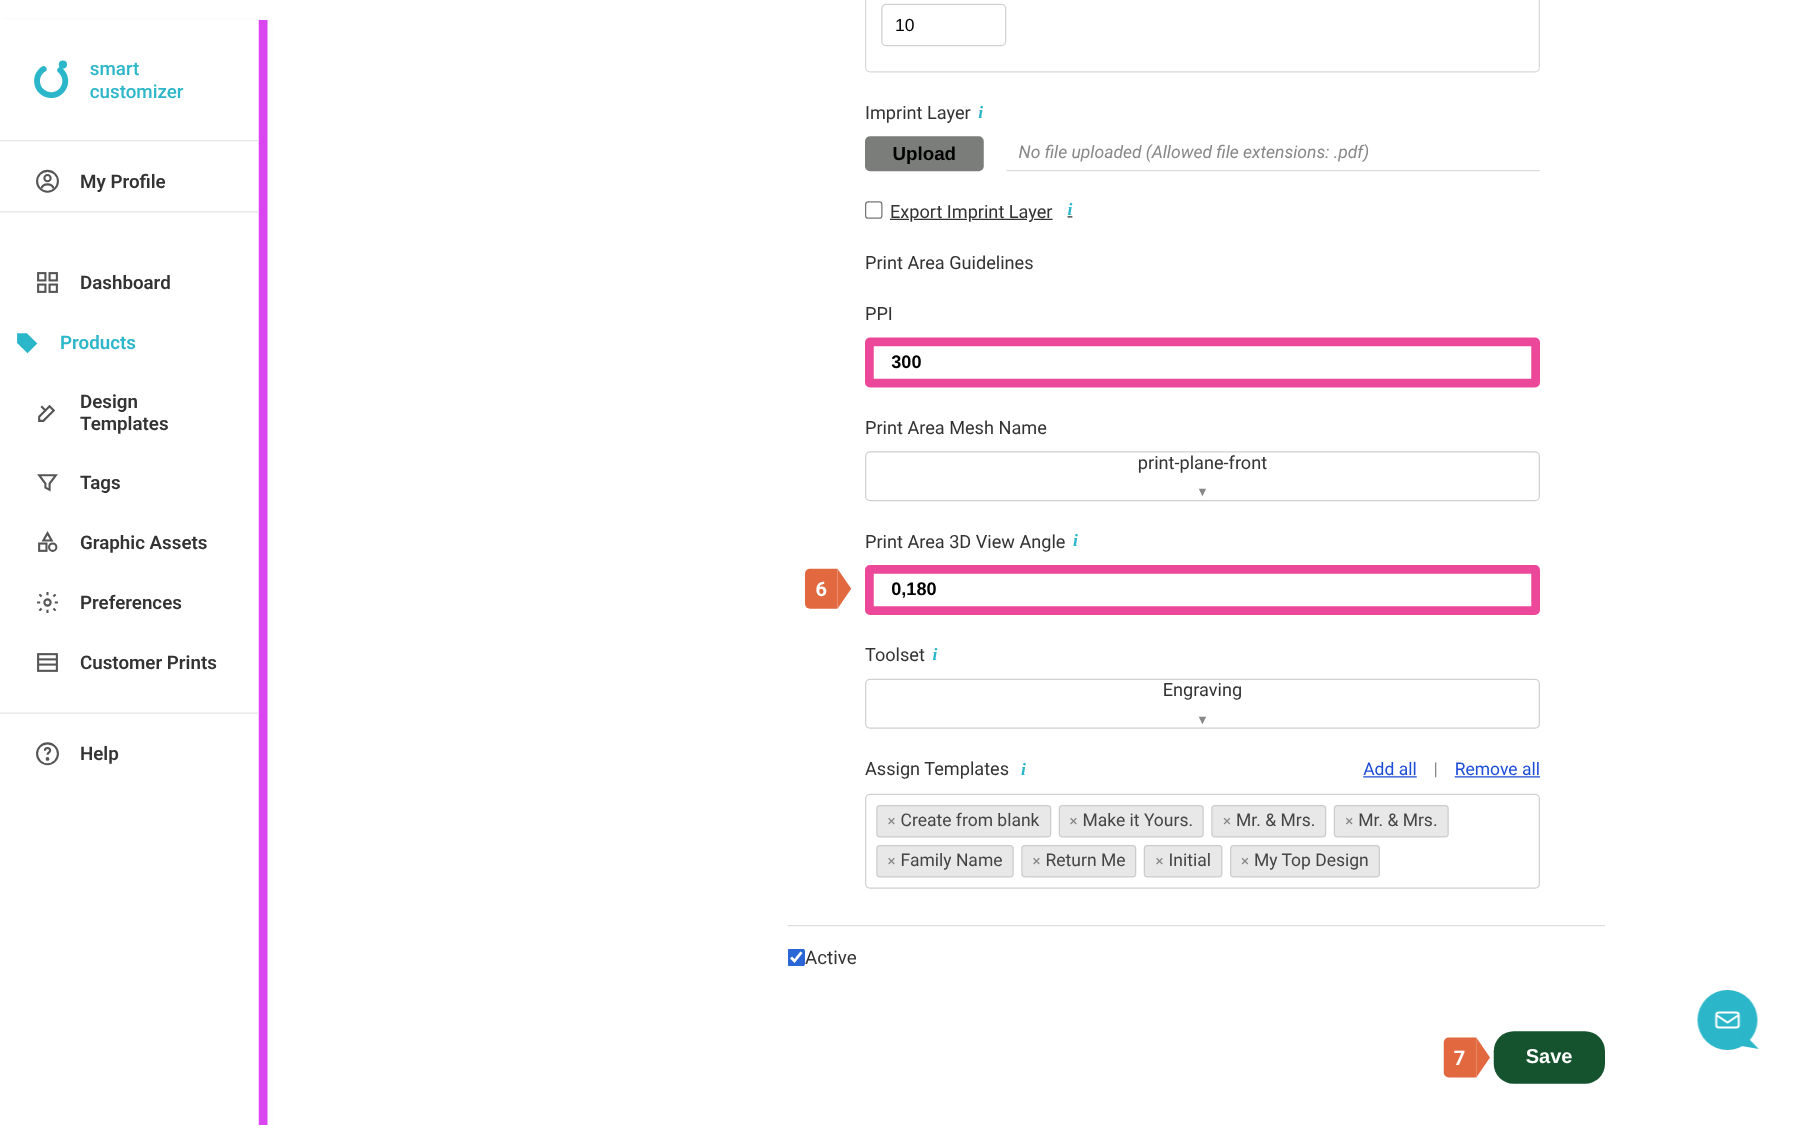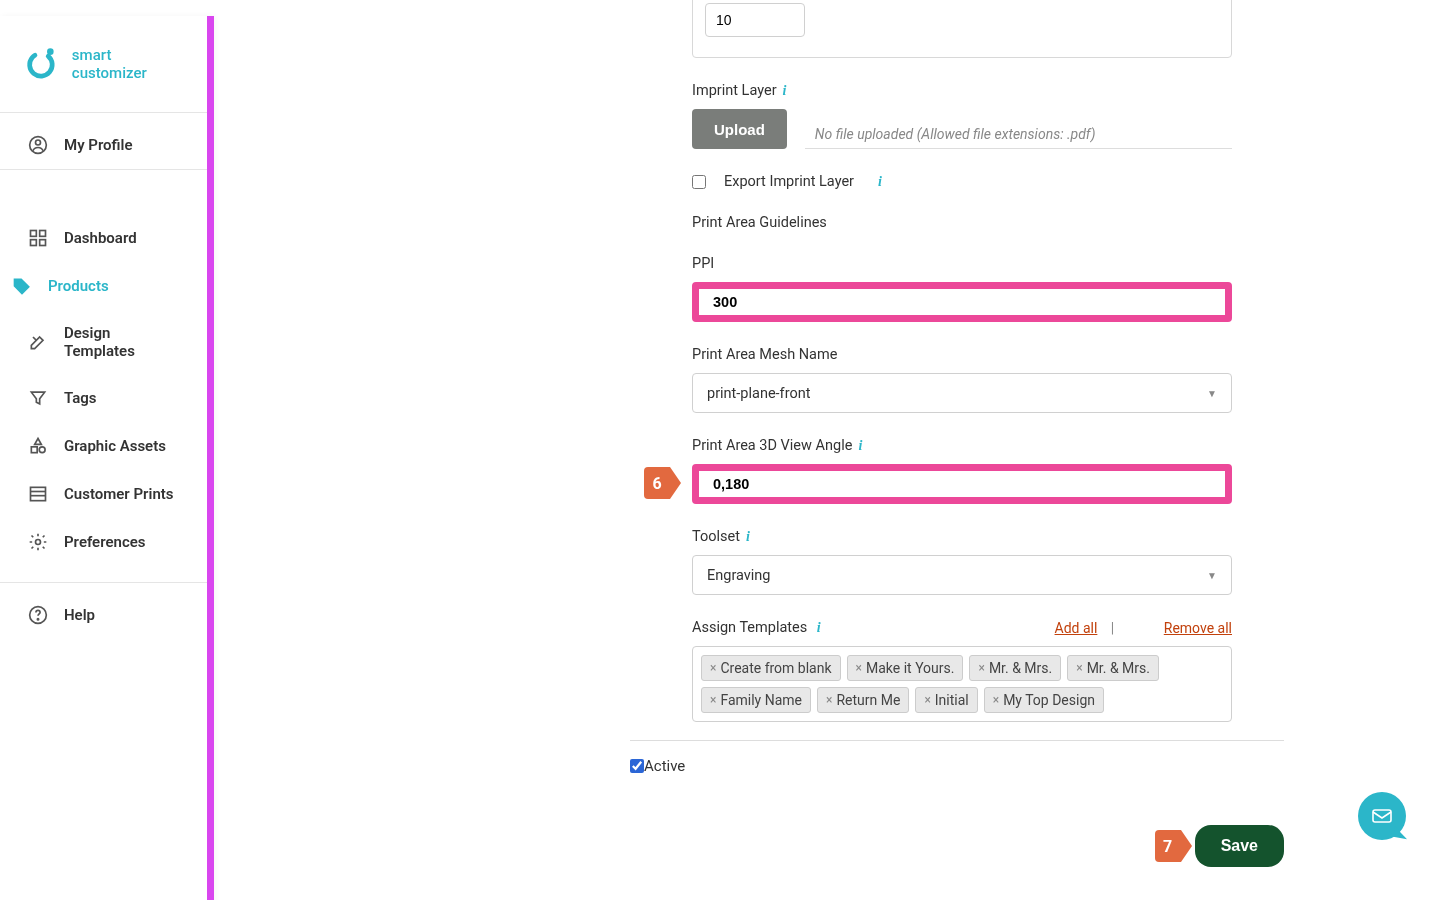--- a/index.html
+++ b/index.html
@@ -3,57 +3,57 @@
 <meta charset="utf-8">
 <style>
 * { box-sizing: border-box; margin: 0; padding: 0; }
 body { font-family: -apple-system, BlinkMacSystemFont, "Segoe UI", Roboto, Arial, sans-serif; background: #fff; color: #333; width: 1440px; height: 900px; overflow: hidden; position: relative; }
 .sidebar { position: fixed; left: 0; top: 16px; width: 214px; height: 100%; background: #fff; border-right: 7px solid #d946ef; box-shadow: 2px 0 6px rgba(0,0,0,0.04); }
 .logo-area { height: 97px; display: flex; align-items: center; padding: 0 24px; border-bottom: 1px solid #e5e5e5; }
 .logo-svg { width: 36px; height: 36px; margin-right: 14px; }
 .logo-text { color: #2bb6c9; font-size: 15px; font-weight: 500; }
 .nav-section { padding: 20px 0; }
 .nav-item { display: flex; align-items: center; padding: 14px 28px; cursor: pointer; color: #333; font-size: 15px; font-weight: 600; }
-.nav-item.profile { padding-top: 22px; border-bottom: 1px solid #e5e5e5; margin-bottom: 24px; text-align: right; }
+.nav-item.profile { padding-top: 22px; border-bottom: 1px solid #e5e5e5; margin-bottom: 12px; text-align: right; }
 .nav-item.active { color: #2bb6c9; padding-left: 12px; }
 .nav-item .nav-icon { width: 20px; height: 20px; margin-right: 16px; display: inline-flex; align-items: center; justify-content: center; }
 .nav-item.active .nav-icon svg { stroke: #2bb6c9; fill: #2bb6c9; }
 .nav-divider { border-top: 1px solid #e5e5e5; margin: 16px 0 8px 0; }
 
 .main { position: absolute; left: 242px; top: 0; right: 0; padding: 0; }
 .form-wrap { margin-left: 450px; width: 540px; padding-top: 0; }
 
 .field-group { margin-bottom: 24px; }
 .small-input-wrap { border: 1px solid #d8d8d8; border-radius: 4px; padding: 12px 12px 20px 12px; width: 540px; margin-top: -10px; }
 .small-input { width: 100px; height: 34px; border: 1px solid #d0d0d0; border-radius: 4px; padding: 0 10px; font-size: 14px; }
 
 .label-row { display: flex; align-items: center; margin-bottom: 10px; font-size: 14.5px; color: #333; }
 .label-row.with-actions { justify-content: space-between; }
 .info-icon { font-style: italic; font-family: Georgia, serif; font-weight: bold; color: #2bb6c9; margin-left: 6px; font-size: 14px; cursor: pointer; }
 
 .btn { display: inline-flex; align-items: center; border: none; cursor: pointer; font-weight: 600; border-radius: 4px; }
-.btn-upload { background: #7a7d7a; color: #ffffff; height: 40px; padding: 0 22px; font-size: 15px; }
+.btn-upload { background: #7a7d7a; color: #000000; height: 28px; padding: 0 22px; font-size: 15px; }
 .upload-row { display: flex; align-items: flex-end; gap: 18px; }
 .upload-hint { flex: 1; color: #888; font-style: italic; font-size: 14px; border-bottom: 1px solid #ddd; padding-bottom: 6px; padding-left: 10px; }
 
-.checkbox-row { display: flex; align-items: center; gap: 18px; font-size: 14.5px; }
+.checkbox-row { display: flex; align-items: flex-start; gap: 6px; font-size: 14.5px; text-decoration: underline; }
 .checkbox-row input[type=checkbox] { width: 14px; height: 14px; }
 
 .btn-guidelines { background: #2bb6c9; color: #fff; height: 38px; padding: 0 18px; font-size: 14px; gap: 10px; }
 .btn-guidelines svg { width: 16px; height: 16px; }
 
 .text-input { width: 100%; height: 40px; border: 7px solid #ec4899; border-radius: 4px; padding: 0 14px; font-size: 14.5px; background: #fff; font-weight: bold; }
-.select-input { width: 100%; height: 40px; border: 1px solid #d0d0d0; border-radius: 4px; padding: 0 14px; font-size: 14.5px; background: #fff; display: flex; align-items: center; justify-content: space-between; cursor: pointer; }
+.select-input { width: 100%; height: 40px; border: 1px solid #d0d0d0; border-radius: 4px; padding: 0 14px; font-size: 14.5px; background: #fff; display: flex; align-items: center; justify-content: space-between; cursor: pointer; flex-direction: column; }
 .select-caret { color: #888; font-size: 10px; }
 
 .marker { position: absolute; background: #e2693f; color: #fff; font-weight: 700; font-size: 16px; width: 26px; height: 32px; display: flex; align-items: center; justify-content: center; border-radius: 4px 0 0 4px; }
 .marker::after { content: ""; position: absolute; right: -11px; top: 0; border-top: 16px solid transparent; border-bottom: 16px solid transparent; border-left: 11px solid #e2693f; }
 
 .template-actions { color: #888; font-size: 14px; }
-.template-actions a { color: #c2410c; text-decoration: underline; cursor: pointer; margin-left: 36px; }
+.template-actions a { color: #1d4ed8; text-decoration: underline; cursor: pointer; }
 .template-actions .sep { margin: 0 10px; }
 
 .tagbox { border: 1px solid #d0d0d0; border-radius: 4px; padding: 8px; display: flex; flex-wrap: wrap; gap: 6px; min-height: 68px; }
 .tag { background: #e8e8e8; border: 1px solid #ccc; border-radius: 3px; padding: 4px 8px; font-size: 14px; display: inline-flex; align-items: center; color: #444; }
 .tag .x { margin-right: 4px; color: #888; cursor: pointer; font-size: 12px; }
 
 .footer-area { position: absolute; left: 388px; right: 156px; top: 740px; }
 .hr { border-top: 1px solid #ddd; margin-bottom: 16px; }
 .active-row { display: flex; align-items: center; gap: 0; font-size: 15px; margin-bottom: 50px; }
 .active-row input { width: 14px; height: 14px; accent-color: #2b66d6; }
@@ -133,35 +133,35 @@
             <path d="M12 3l4 7H8l4-7z"></path>
             <rect x="4" y="13" width="7" height="7"></rect>
             <circle cx="17" cy="16.5" r="3.5"></circle>
           </svg>
         </span>
       <span>Graphic Assets</span>
     </div>
     <div class="nav-item">
       <span class="nav-icon">
           <svg viewBox="0 0 24 24" width="20" height="20" fill="none" stroke="#555" stroke-width="2">
+            <circle cx="12" cy="12" r="3"></circle>
+            <path d="M12 2v3M12 19v3M4.2 4.2l2.1 2.1M17.7 17.7l2.1 2.1M2 12h3M19 12h3M4.2 19.8l2.1-2.1M17.7 6.3l2.1-2.1"></path>
+          </svg>
+        </span>
+      <span>Preferences</span>
+    </div>
+    <div class="nav-item">
+      <span class="nav-icon">
+          <svg viewBox="0 0 24 24" width="20" height="20" fill="none" stroke="#555" stroke-width="2">
             <rect x="3" y="4" width="18" height="16"></rect>
             <line x1="3" y1="9" x2="21" y2="9"></line>
             <line x1="3" y1="14" x2="21" y2="14"></line>
           </svg>
         </span>
       <span>Customer Prints</span>
-    </div>
-    <div class="nav-item">
-      <span class="nav-icon">
-          <svg viewBox="0 0 24 24" width="20" height="20" fill="none" stroke="#555" stroke-width="2">
-            <circle cx="12" cy="12" r="3"></circle>
-            <path d="M12 2v3M12 19v3M4.2 4.2l2.1 2.1M17.7 17.7l2.1 2.1M2 12h3M19 12h3M4.2 19.8l2.1-2.1M17.7 6.3l2.1-2.1"></path>
-          </svg>
-        </span>
-      <span>Preferences</span>
     </div>
 
     <div class="nav-divider"></div>
 
     <div class="nav-item">
       <span class="nav-icon">
           <svg viewBox="0 0 24 24" width="20" height="20" fill="none" stroke="#555" stroke-width="2">
             <circle cx="12" cy="12" r="10"></circle>
             <path d="M9.5 9a2.5 2.5 0 115 0c0 1.5-2.5 2-2.5 4"></path>
             <circle cx="12" cy="17" r="0.8" fill="#555"></circle>

